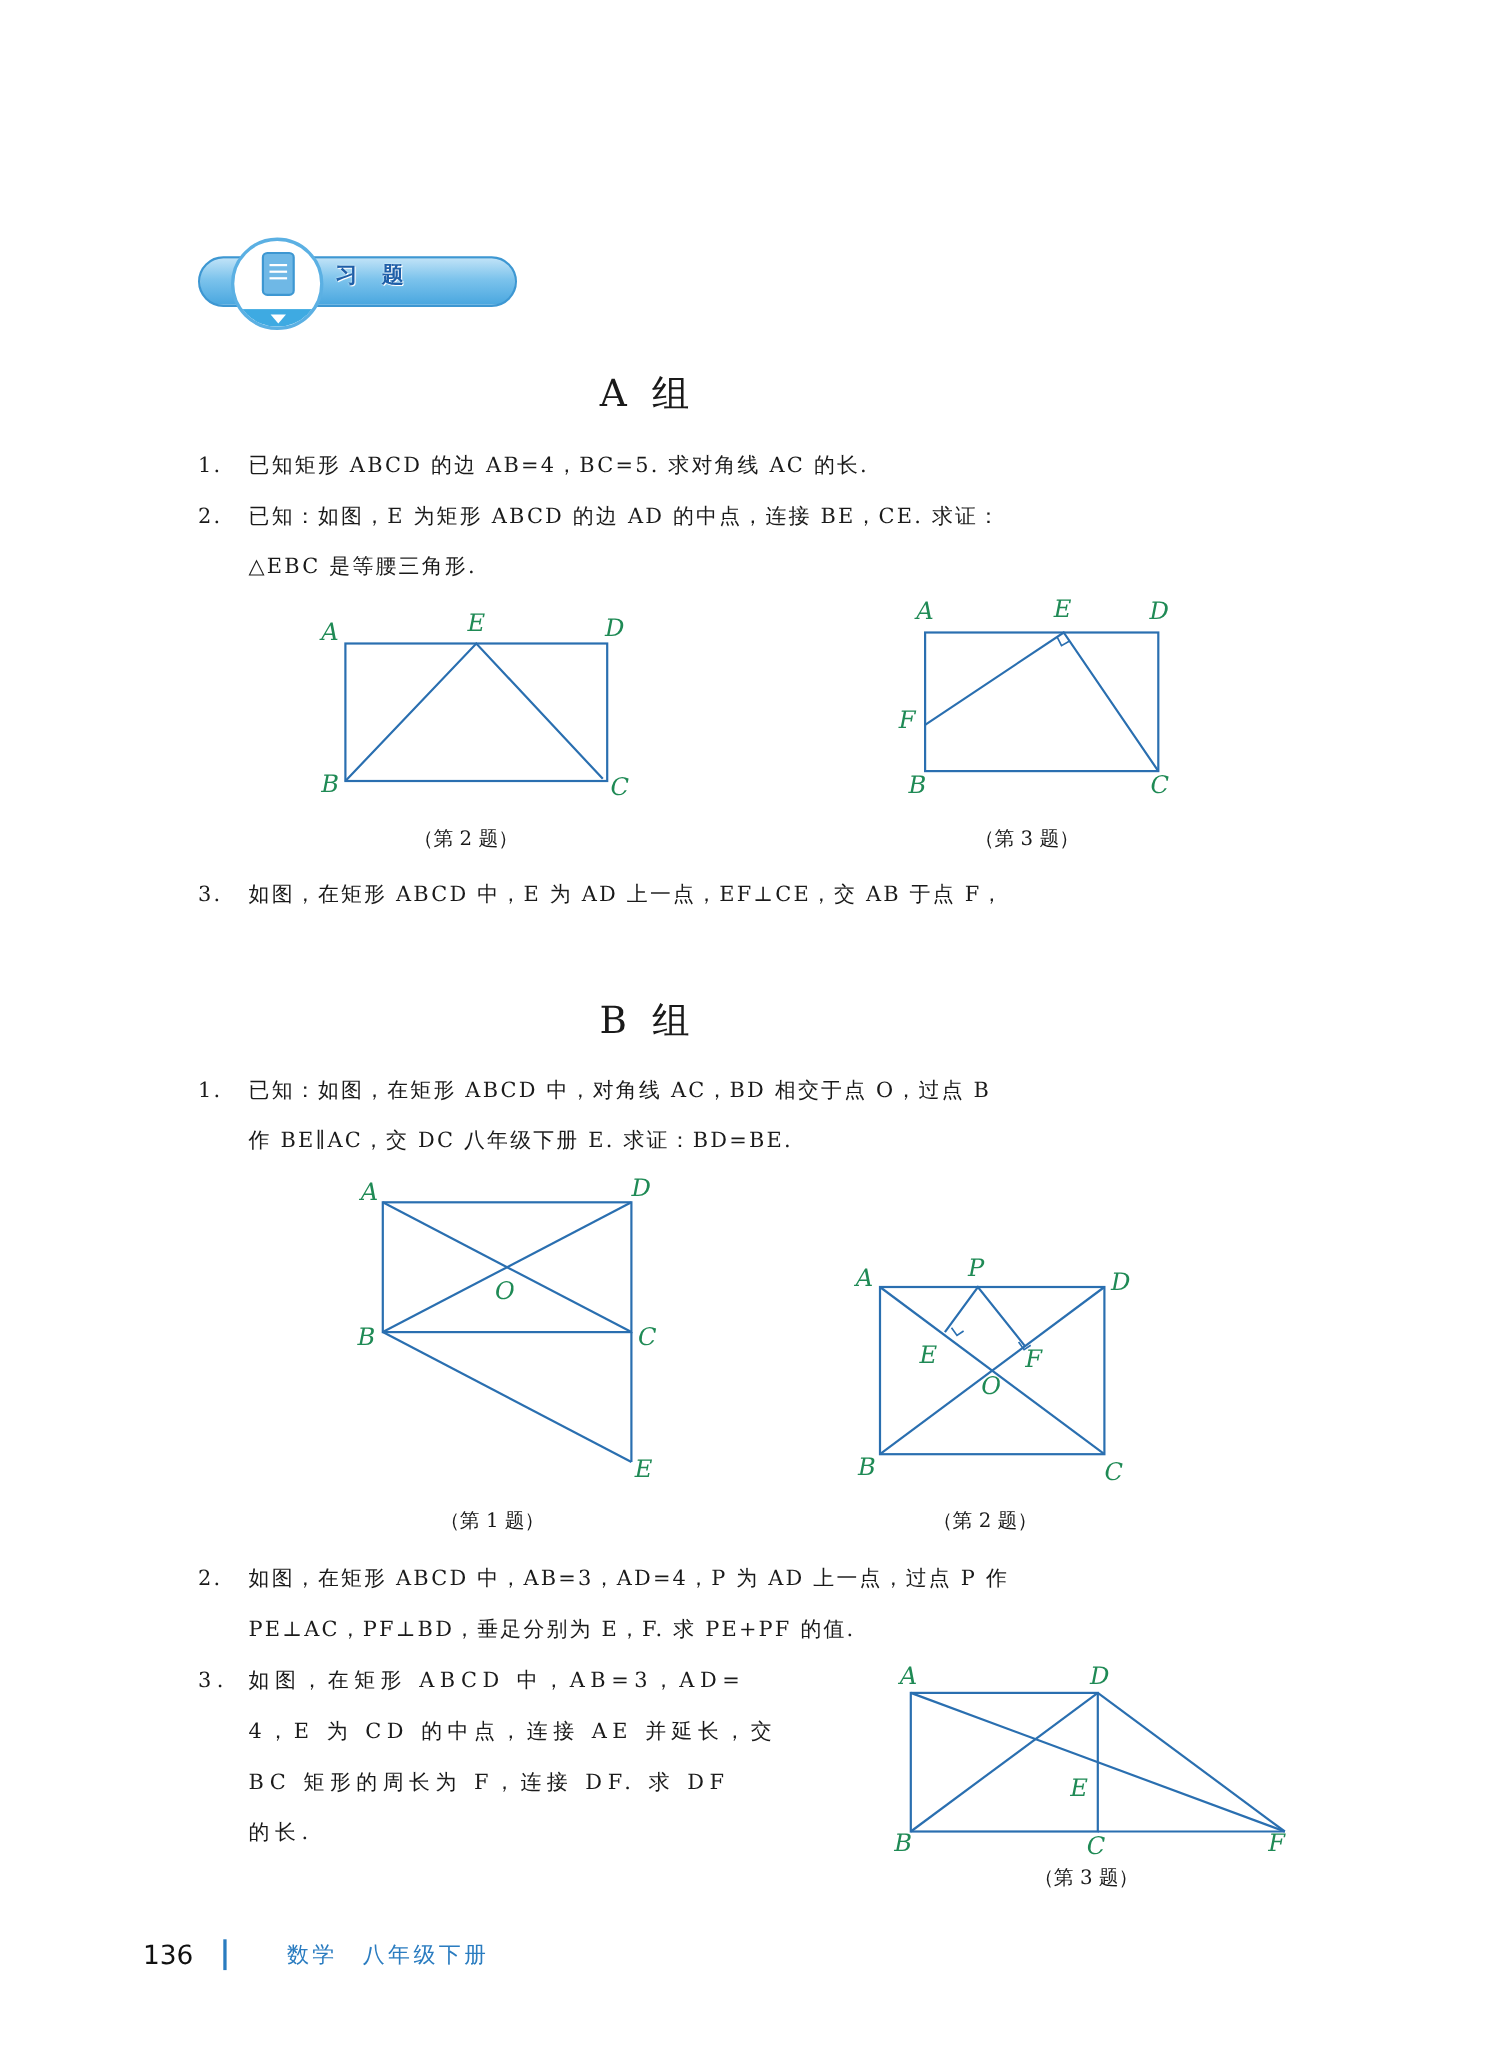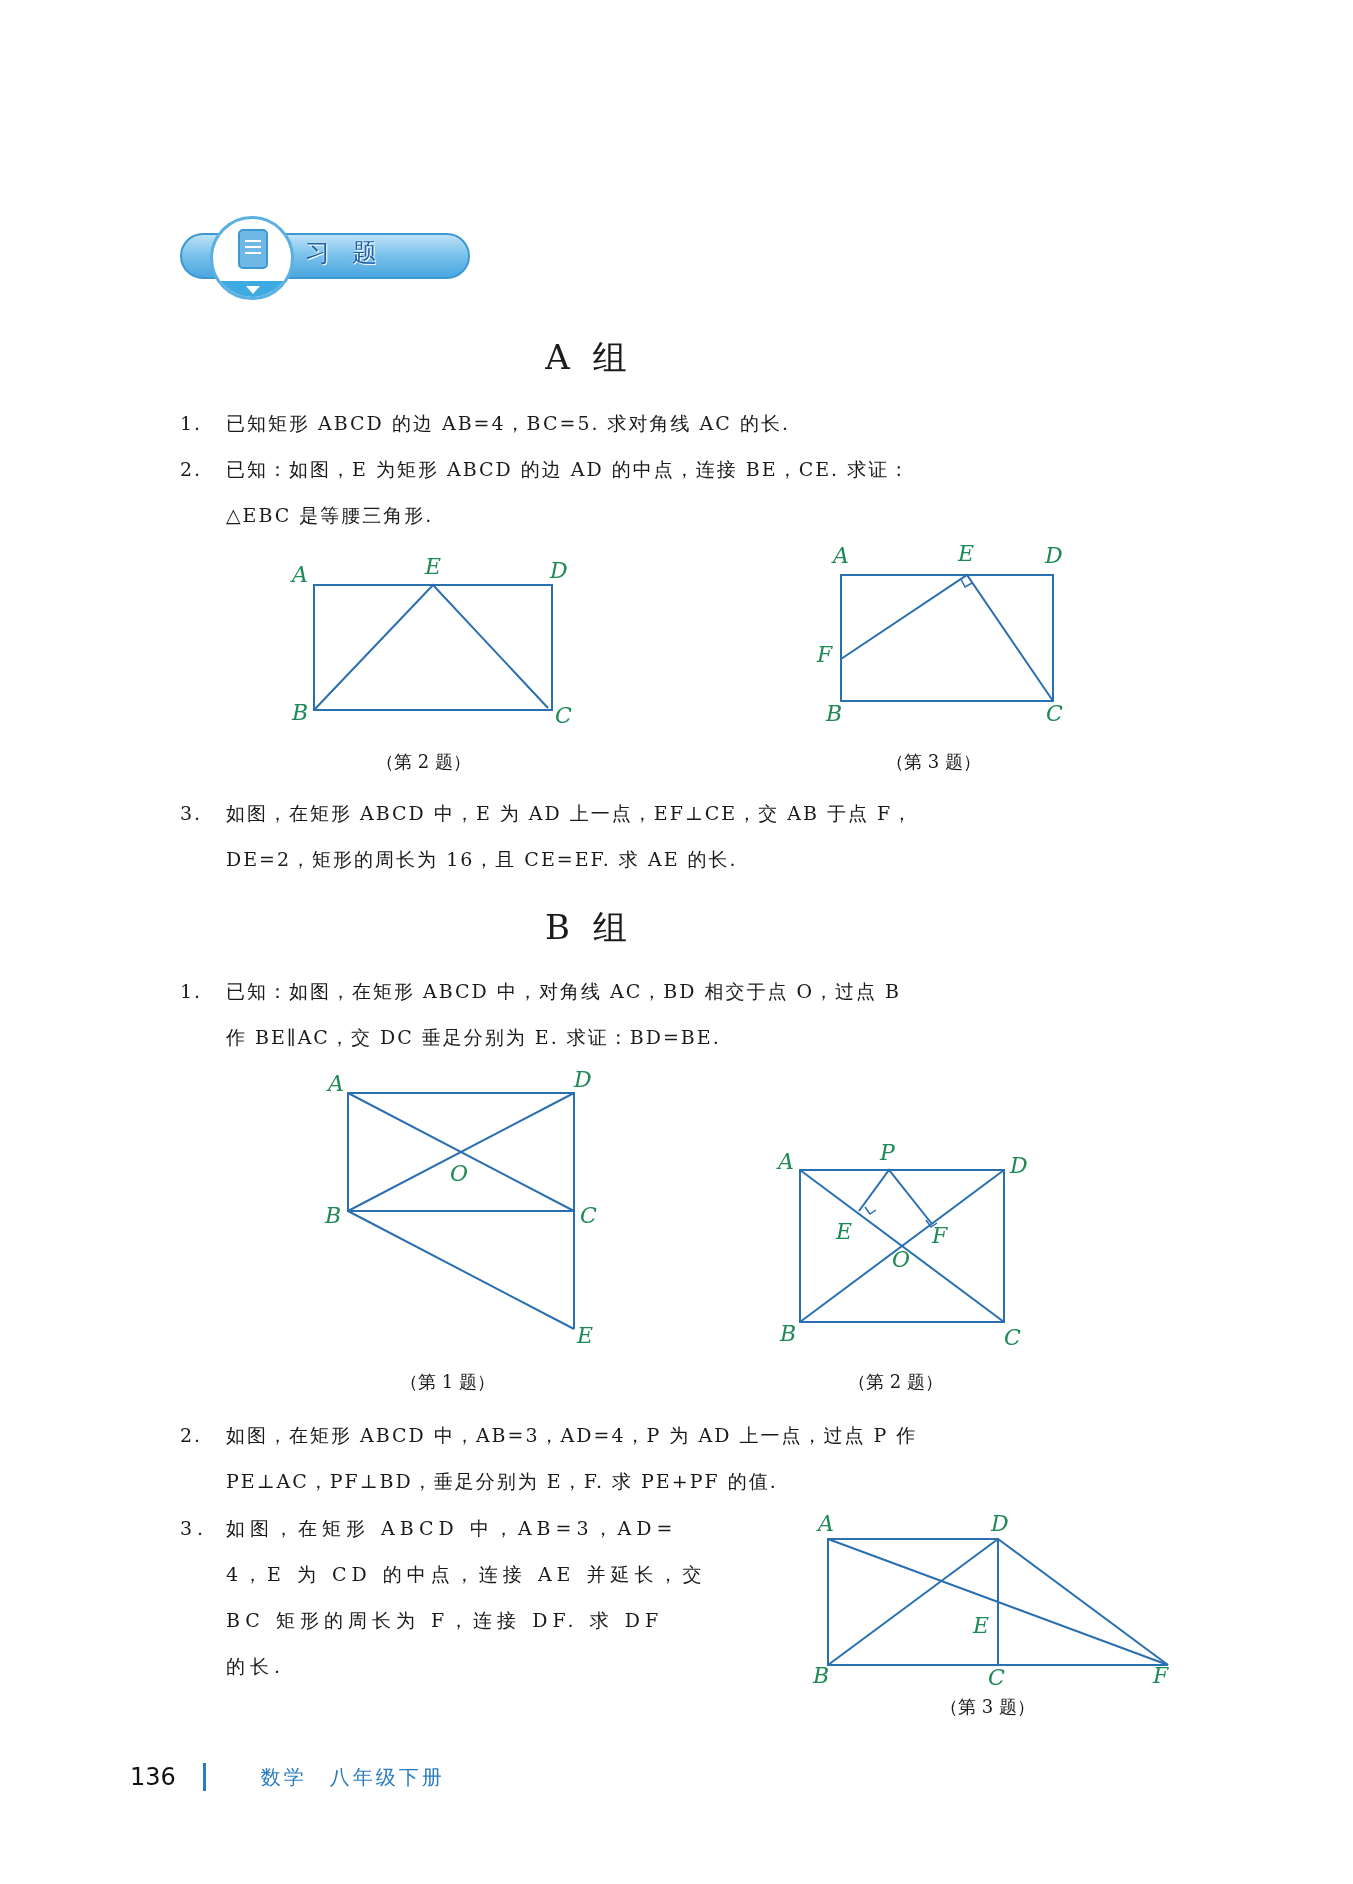--- a/index.html
+++ b/index.html
@@ -11,22 +11,22 @@
     background:linear-gradient(#bfe2f7 0%, #7cc3ec 45%, #4aa7df 100%);
     border:2px solid #3d97d2; box-sizing:border-box; }
   .banner-circle { position:absolute; left:30px; top:-12px; width:84px; height:84px; border-radius:50%;
     background:#fff; border:3px solid #5bb0e3; box-sizing:border-box; overflow:hidden; }
   .banner-circle .bottom { position:absolute; left:0; right:0; bottom:0; height:16px; background:#3eaae2; }
   .banner-circle .tri { position:absolute; left:33px; bottom:3px; width:0; height:0;
     border-left:7px solid transparent; border-right:7px solid transparent; border-top:8px solid #fff; }
   .notepad { position:absolute; left:25px; top:10px; width:30px; height:40px; border-radius:5px;
     background:#6fb8e6; border:2px solid #3d97d2; box-sizing:border-box; }
   .notepad i { position:absolute; left:5px; right:5px; height:2px; background:#fff; }
-  .banner-title { position:absolute; left:125px; top:8px; font-family:"DejaVu Sans",sans-serif; font-weight:normal;
-    font-size:25px; color:#1f5fa8; letter-spacing:22px; text-shadow:0 0 2px #fff, 1px 1px 0 #fff; }
+  .banner-title { position:absolute; left:125px; top:8px; font-family:"DejaVu Sans",sans-serif; font-weight:bold;
+    font-size:20px; color:#1f5fa8; letter-spacing:22px; text-shadow:0 0 2px #fff, 1px 1px 0 #fff; }
   .group-title { font-size:34px; left:0; width:1178px; text-align:center; letter-spacing:6px; }
   .q { font-size:19px; line-height:46px; letter-spacing:2px; }
   .q .num { display:inline-block; width:46px; }
   .indent { padding-left:46px; }
   .caption { font-size:18px; }
   svg text { font-family:"DejaVu Serif",serif; font-style:italic; font-size:22px; fill:#1f8a55; }
   .footer-num { font-family:"DejaVu Sans",sans-serif; font-size:24px; color:#111; }
   .footer-bar { width:3px; height:28px; background:#2a7cc0; }
   .footer-text { font-family:"DejaVu Sans",sans-serif; font-size:20px; color:#2a7cc0; letter-spacing:3px;margin-left:28px; }
 </style>
@@ -80,28 +80,27 @@
     <text x="158" y="26">E</text>
     <text x="245" y="28">D</text>
   <text x="17" y="127">F</text>
     <text x="26" y="186">B</text>
     <text x="246" y="186">C</text>
 </svg>
 <div class="abs caption" style="left:886px; top:750px">（第 3 题）</div>
 
 <div class="abs q" style="left:180px; top:790px">
   <div><span class="num">3.</span><span>如图，在矩形 ABCD 中，E 为 AD 上一点，EF⊥CE，交 AB 于点 F，</span></div>
-  <div class="indent">DE=2，矩形的周长为 16，且 CE=EF. 求 AE 的长.</div>
 </div>
 
 <div class="abs group-title" style="top:905px">B 组</div>
 
 <div class="abs q" style="left:180px; top:968px">
   <div><span class="num">1.</span><span>已知：如图，在矩形 ABCD 中，对角线 AC，BD 相交于点 O，过点 B</span></div>
-  <div class="indent">作 BE∥AC，交 DC 垂足分别为 E. 求证：BD=BE.</div>
+  <div class="indent">作 BE∥AC，交 DC 八年级下册 E. 求证：BD=BE.</div>
 </div>
 
 <svg class="abs" style="left:320px; top:1065px" width="290" height="290">
   <g stroke="#2a6fb0" stroke-width="2" fill="none">
     <rect x="28" y="28" width="226" height="118"></rect>
     <line x1="28" y1="28" x2="254" y2="146"></line>
     <line x1="28" y1="146" x2="254" y2="28"></line>
     <line x1="28" y1="146" x2="254" y2="264"></line>
     <line x1="254" y1="146" x2="254" y2="264"></line>
   </g>

